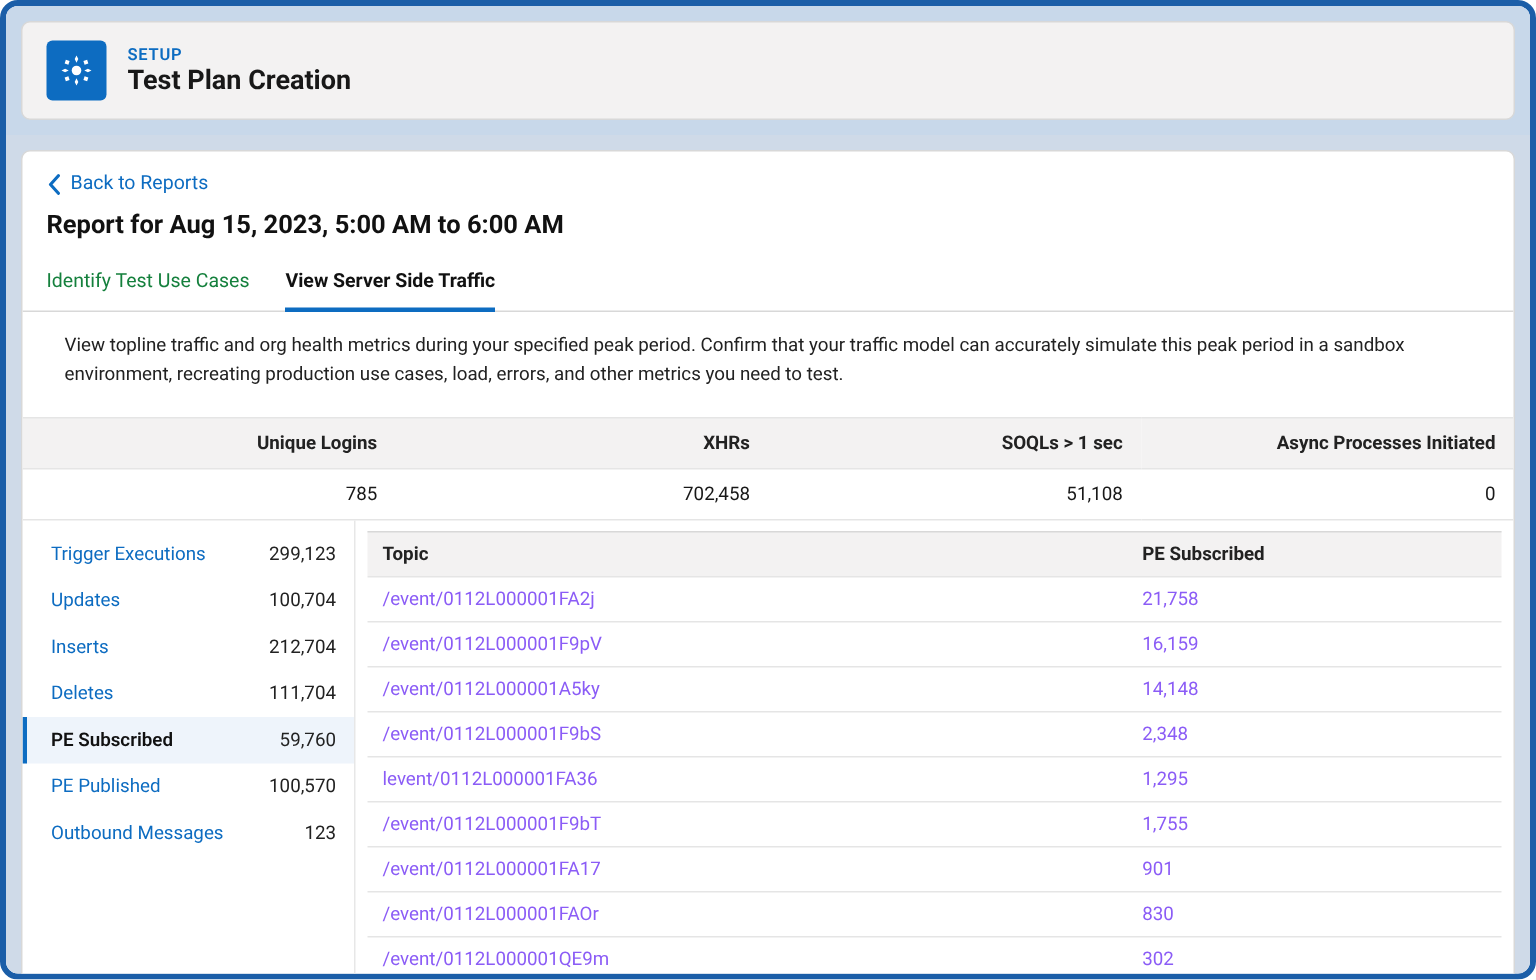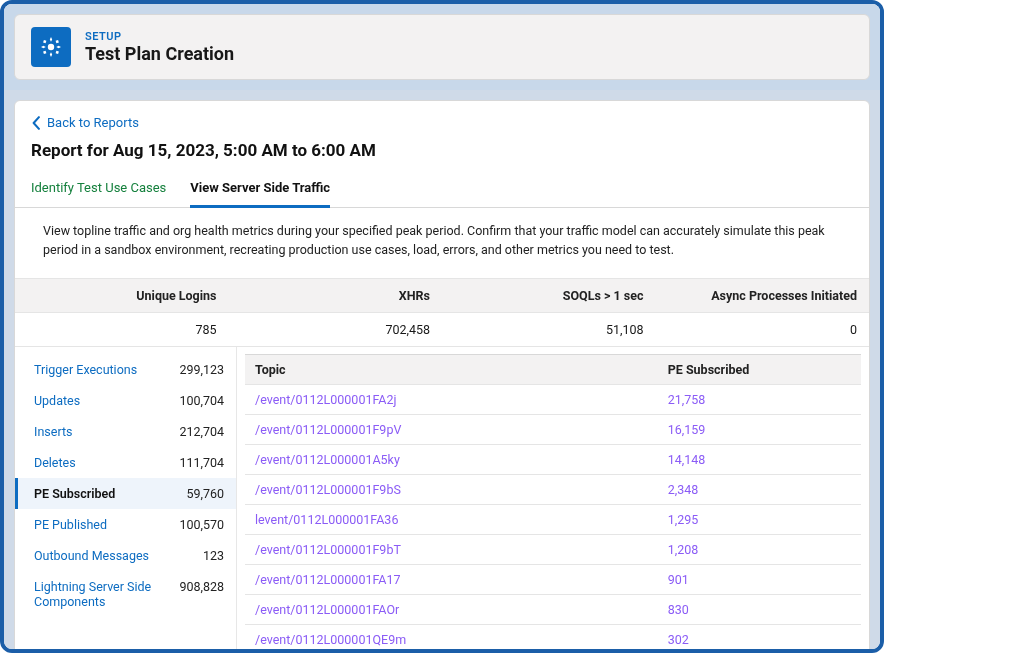--- a/index.html
+++ b/index.html
@@ -5,21 +5,21 @@
   * { box-sizing: border-box; margin: 0; padding: 0; }
   body {
     font-family: -apple-system, BlinkMacSystemFont, "Segoe UI", Roboto, Helvetica, Arial, sans-serif;
     background: #fff;
     color: #181818;
     font-size: 13px;
   }
   .outer-frame {
     border: 4px solid #1b5ea8;
     border-radius: 12px;
-    width: 884px;
+    width: 1024px;
     height: 653px;
     overflow: hidden;
     position: relative;
     background: #fff;
   }
   .banner-bg {
     background: linear-gradient(#c8d8ea, #c8d8ea);
     background-color: #c8d8ea;
     padding: 10px 10px 10px 10px;
   }
@@ -253,24 +253,20 @@
               <span class="value">59,760</span>
             </div>
             <div class="sidebar-item">
               <span class="label">PE Published</span>
               <span class="value">100,570</span>
             </div>
             <div class="sidebar-item">
               <span class="label">Outbound Messages</span>
               <span class="value">123</span>
             </div>
-            <div class="sidebar-item">
-              <span class="label">Lightning Server Side Components</span>
-              <span class="value">908,828</span>
-            </div>
           </div>
         <div class="detail">
           <table class="detail-table">
             <thead>
                 <tr id="detail-head">
                   <th style="width: 67%;">Topic</th>
                   <th>PE Subscribed</th>
                 </tr>
               </thead>
             <tbody id="detail-body">
@@ -289,21 +285,21 @@
                 <tr>
                   <td>/event/0112L000001F9bS</td>
                   <td>2,348</td>
                 </tr>
                 <tr>
                   <td>levent/0112L000001FA36</td>
                   <td>1,295</td>
                 </tr>
                 <tr>
                   <td>/event/0112L000001F9bT</td>
-                  <td>1,208</td>
+                  <td>1,755</td>
                 </tr>
                 <tr>
                   <td>/event/0112L000001FA17</td>
                   <td>901</td>
                 </tr>
                 <tr>
                   <td>/event/0112L000001FAOr</td>
                   <td>830</td>
                 </tr>
                 <tr>

